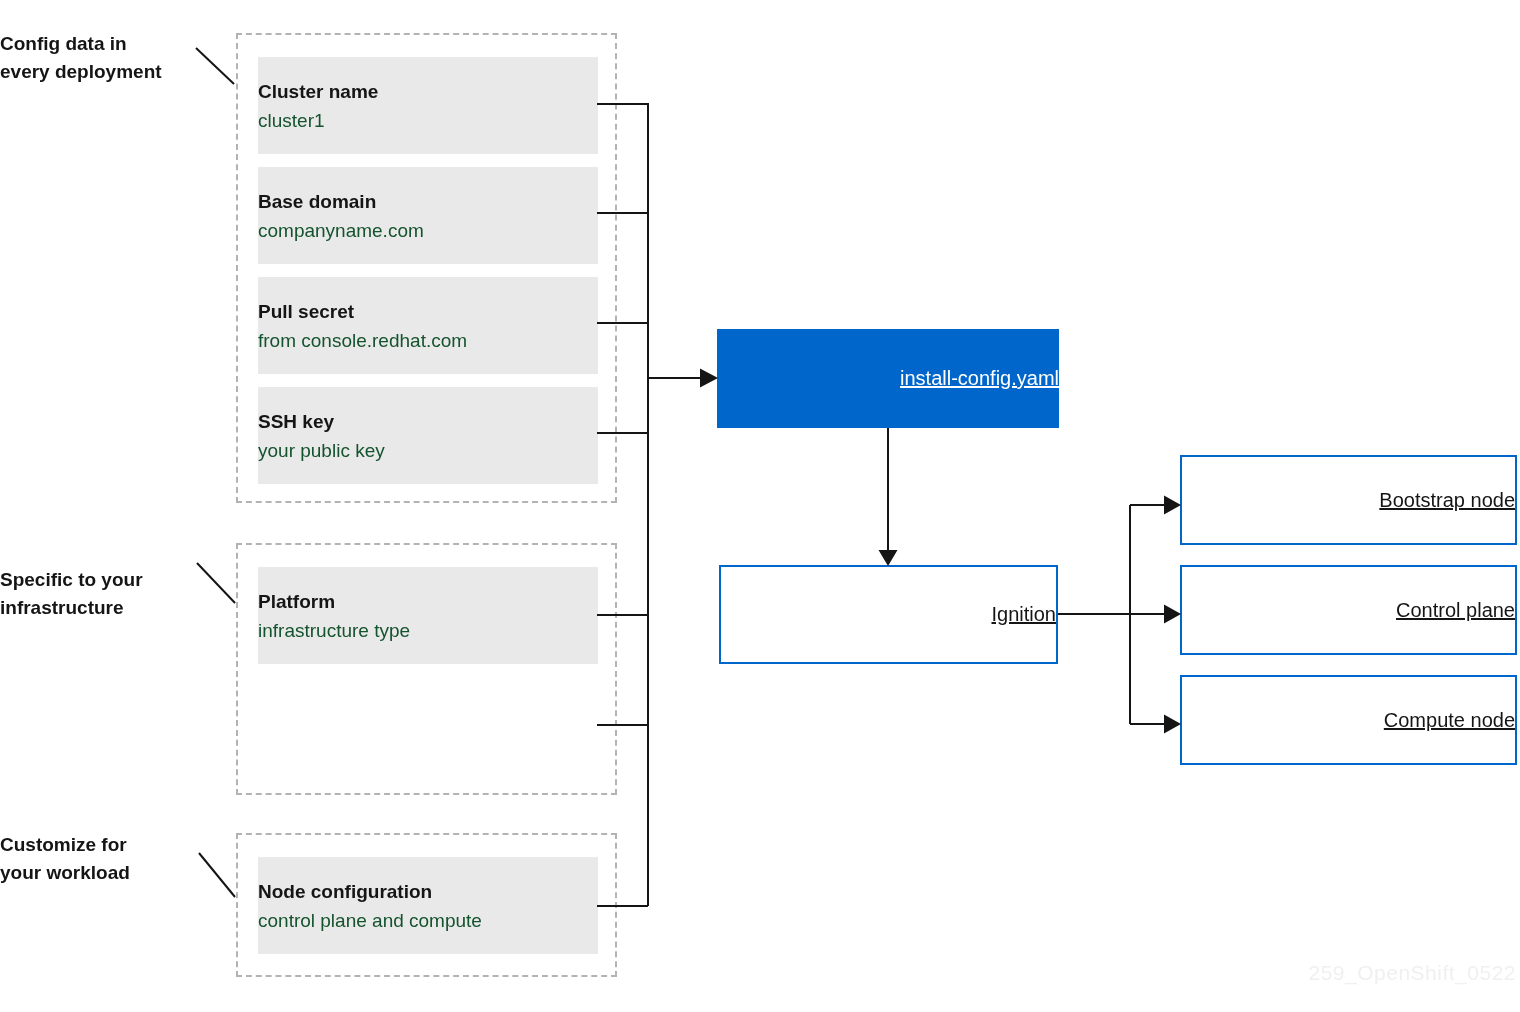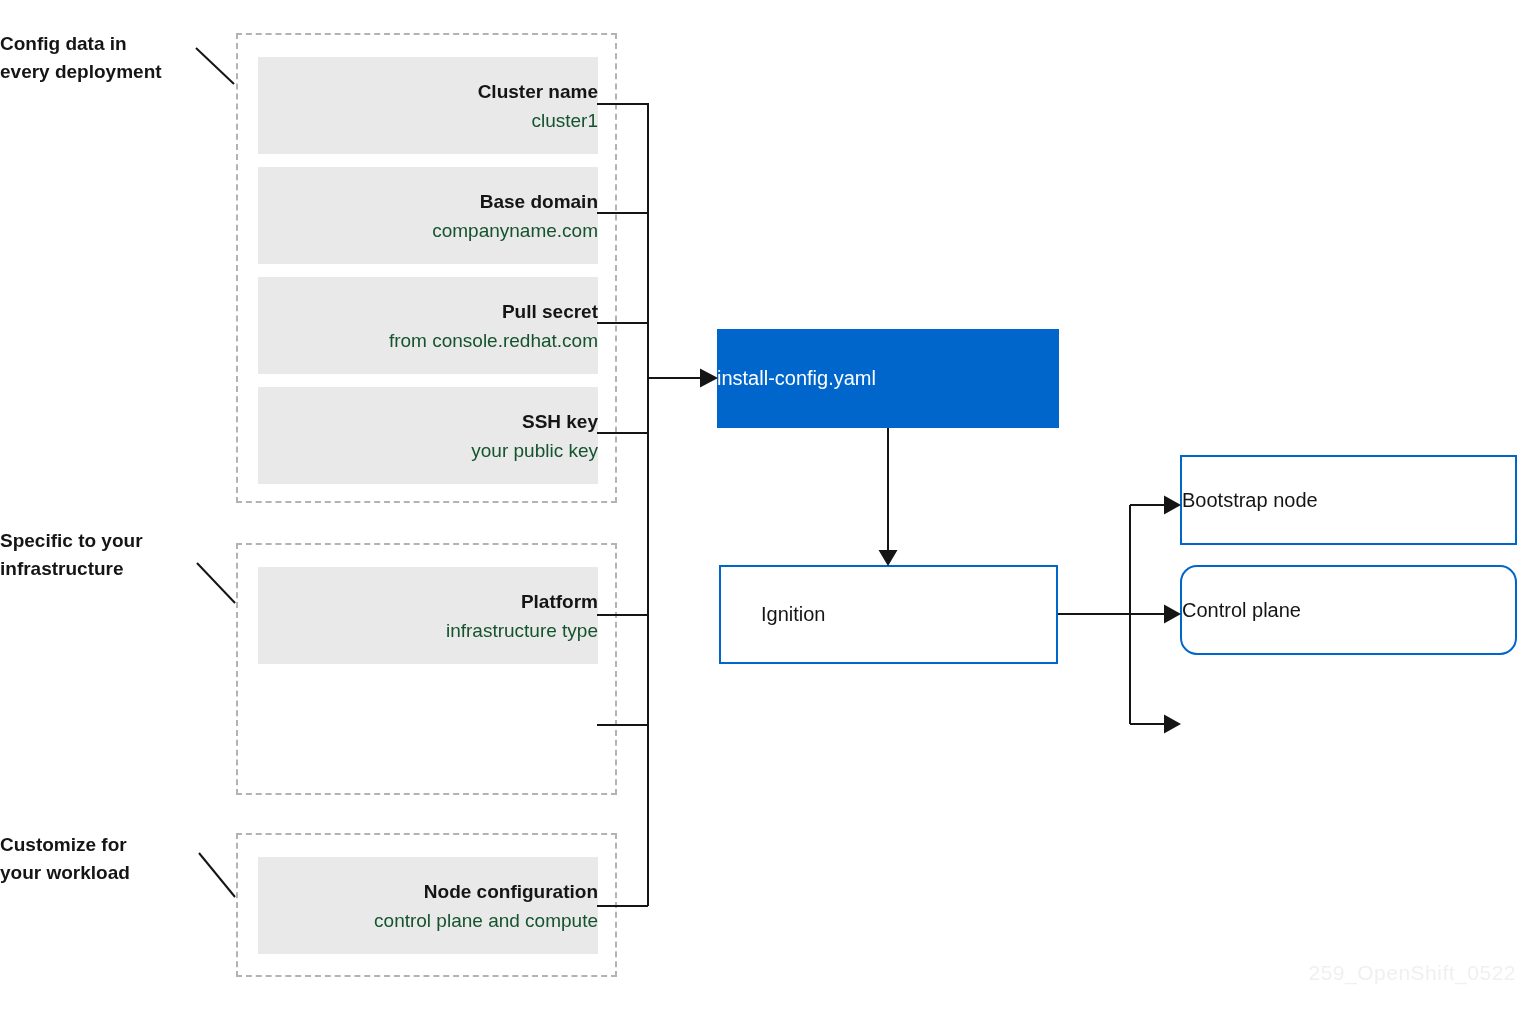--- a/index.html
+++ b/index.html
@@ -49,21 +49,21 @@
     gap: 13px;
     padding: 22px 0 0 20px;
     z-index: 1;
   }
   .config-item {
     width: 340px;
     height: 97px;
     background: #e9e9e9;
     display: flex;
     flex-direction: column;
-    align-items: flex-end;
+    align-items: flex-start;
     justify-content: center;
     text-align: center;
   }
   .config-item .item-title {
     font-size: 19px;
     font-weight: bold;
     line-height: 29px;
     color: #151515;
   }
   .config-item .item-subtitle {
@@ -71,24 +71,25 @@
     font-weight: normal;
     line-height: 29px;
     color: #14532d;
   }
   
   .node-box {
     position: absolute;
     box-sizing: border-box;
     display: flex;
     align-items: center;
-    justify-content: flex-start;
+    justify-content: flex-end;
     text-align: center;
     font-size: 20px;
     z-index: 2;
+    text-decoration: underline;
   }
   #install-config-node {
     left: 717px; top: 329px;
     width: 342px; height: 99px;
     background: #0066cc;
     color: #ffffff;
     font-weight: 500;
   }
   #ignition-node {
     left: 719px; top: 565px;
@@ -102,21 +103,21 @@
   .output-box {
     left: 1180px;
     width: 337px;
     height: 90px;
     background: #ffffff;
     border: 2px solid #0066cc;
     color: #151515;
     font-weight: 500;
   }
   #output-bootstrap { top: 455px; }
-  #output-control-plane { top: 565px; border-radius: 17px; }
+  #output-control-plane { top: 565px; }
   #output-compute { top: 675px; }
   
   #watermark {
     position: absolute;
     right: 4px;
     bottom: 27px;
     font-size: 21px;
     color: #f0f0f1;
     letter-spacing: 0.5px;
     z-index: 1;
@@ -162,21 +163,21 @@
       <polygon points="1164,495.5 1181,505 1164,514.5"></polygon>
       <polygon points="1164,604.5 1181,614 1164,623.5"></polygon>
       <polygon points="1164,714.5 1181,724 1164,733.5"></polygon>
     </g>
   </svg>
 
   <div class="side-label" style="top:30px">
     <div>Config data in</div>
     <div>every deployment</div>
   </div>
-  <div class="side-label" style="top:527px">
+  <div class="side-label" style="top:566px">
     <div>Specific to your</div>
     <div>infrastructure</div>
   </div>
   <div class="side-label" style="top:831px">
     <div>Customize for</div>
     <div>your workload</div>
   </div>
 
   <div class="dashed-group" style="top:33px; height:470px">
     <div class="config-item">
@@ -217,16 +218,19 @@
   <div class="node-box" id="ignition-node">
     <span>Ignition</span>
   </div>
 
   <div class="node-box output-box" id="output-bootstrap">
     <span>Bootstrap node</span>
   </div>
   <div class="node-box output-box" id="output-control-plane">
     <span>Control plane</span>
   </div>
+  <div class="node-box output-box" id="output-compute">
+    <span>Compute node</span>
+  </div>
 
   <div id="watermark">259_OpenShift_0522</div>
 
 </div>
 
 </body></html>

